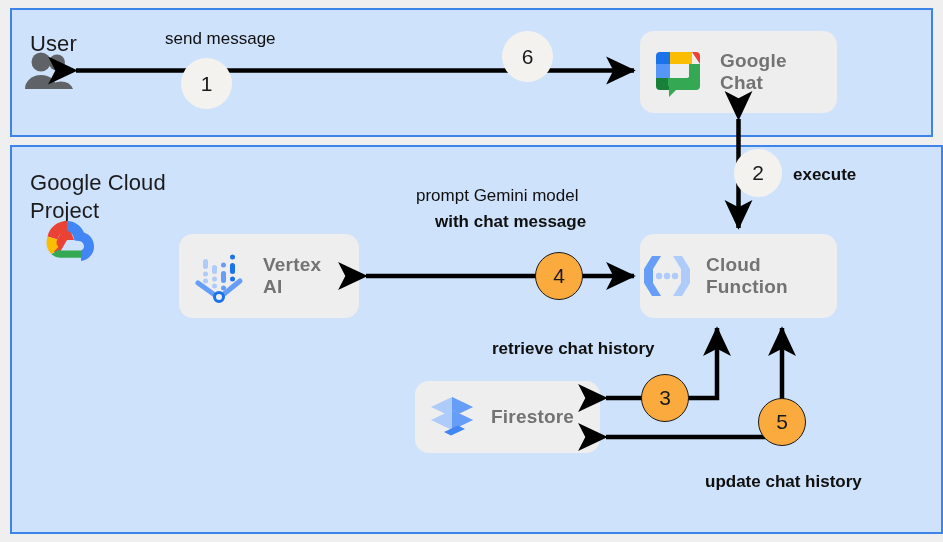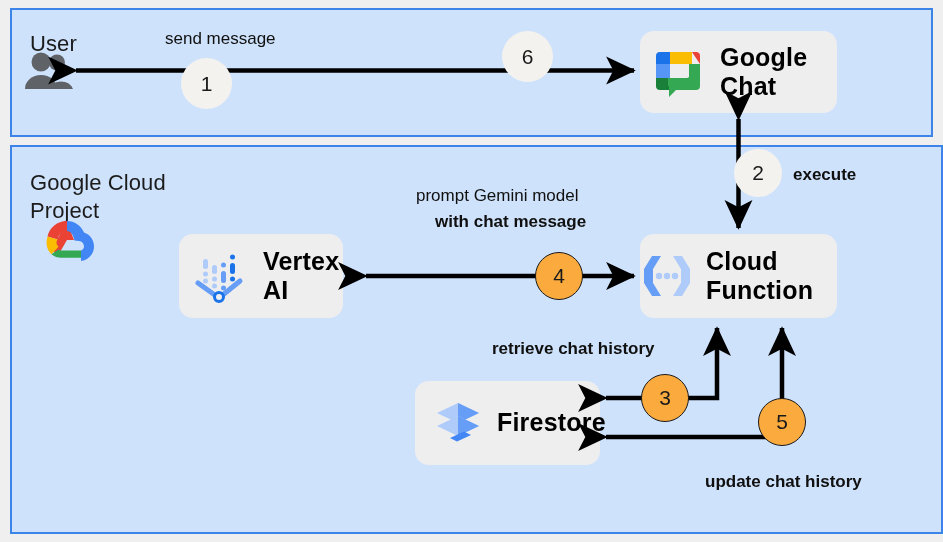--- a/index.html
+++ b/index.html
@@ -42,41 +42,41 @@
   
   .card {
     position: absolute;
     background: #eeeeee;
     border-radius: 14px;
     display: flex;
     align-items: center;
     box-sizing: border-box;
   }
   .card-label {
-    font-size: 25px;
+    font-size: 19px;
     font-weight: 700;
-    color: #000000;
+    color: #737373;
     line-height: 1.18;
     white-space: pre-line;
     letter-spacing: .2px;
   }
   .card-icon {
     flex: 0 0 auto;
     display: flex;
     align-items: center;
     justify-content: center;
   }
 
   #card-google-chat   { left: 640px; top: 31px;  width: 197px; height: 82px;  padding-left: 12px; }
   #card-google-chat .card-label { margin-left: 16px; }
-  #card-vertex-ai     { left: 179px; top: 234px; width: 164px; height: 84px;  padding-left: 12px; }
+  #card-vertex-ai     { left: 179px; top: 234px; width: 180px; height: 84px;  padding-left: 12px; }
   #card-vertex-ai .card-label { margin-left: 14px; }
   #card-cloud-function{ left: 640px; top: 234px; width: 197px; height: 84px;  }
   #card-cloud-function .card-label { margin-left: 12px; }
-  #card-firestore     { left: 415px; top: 381px; width: 185px; height: 84px;  padding-left: 16px; }
+  #card-firestore     { left: 415px; top: 381px; width: 185px; height: 72px;  padding-left: 10px; }
   #card-firestore .card-label { margin-left: 12px; }
 
   
   .annot {
     position: absolute;
     font-size: 17px;
     color: #101010;
     line-height: 1.35;
     white-space: nowrap;
   }

